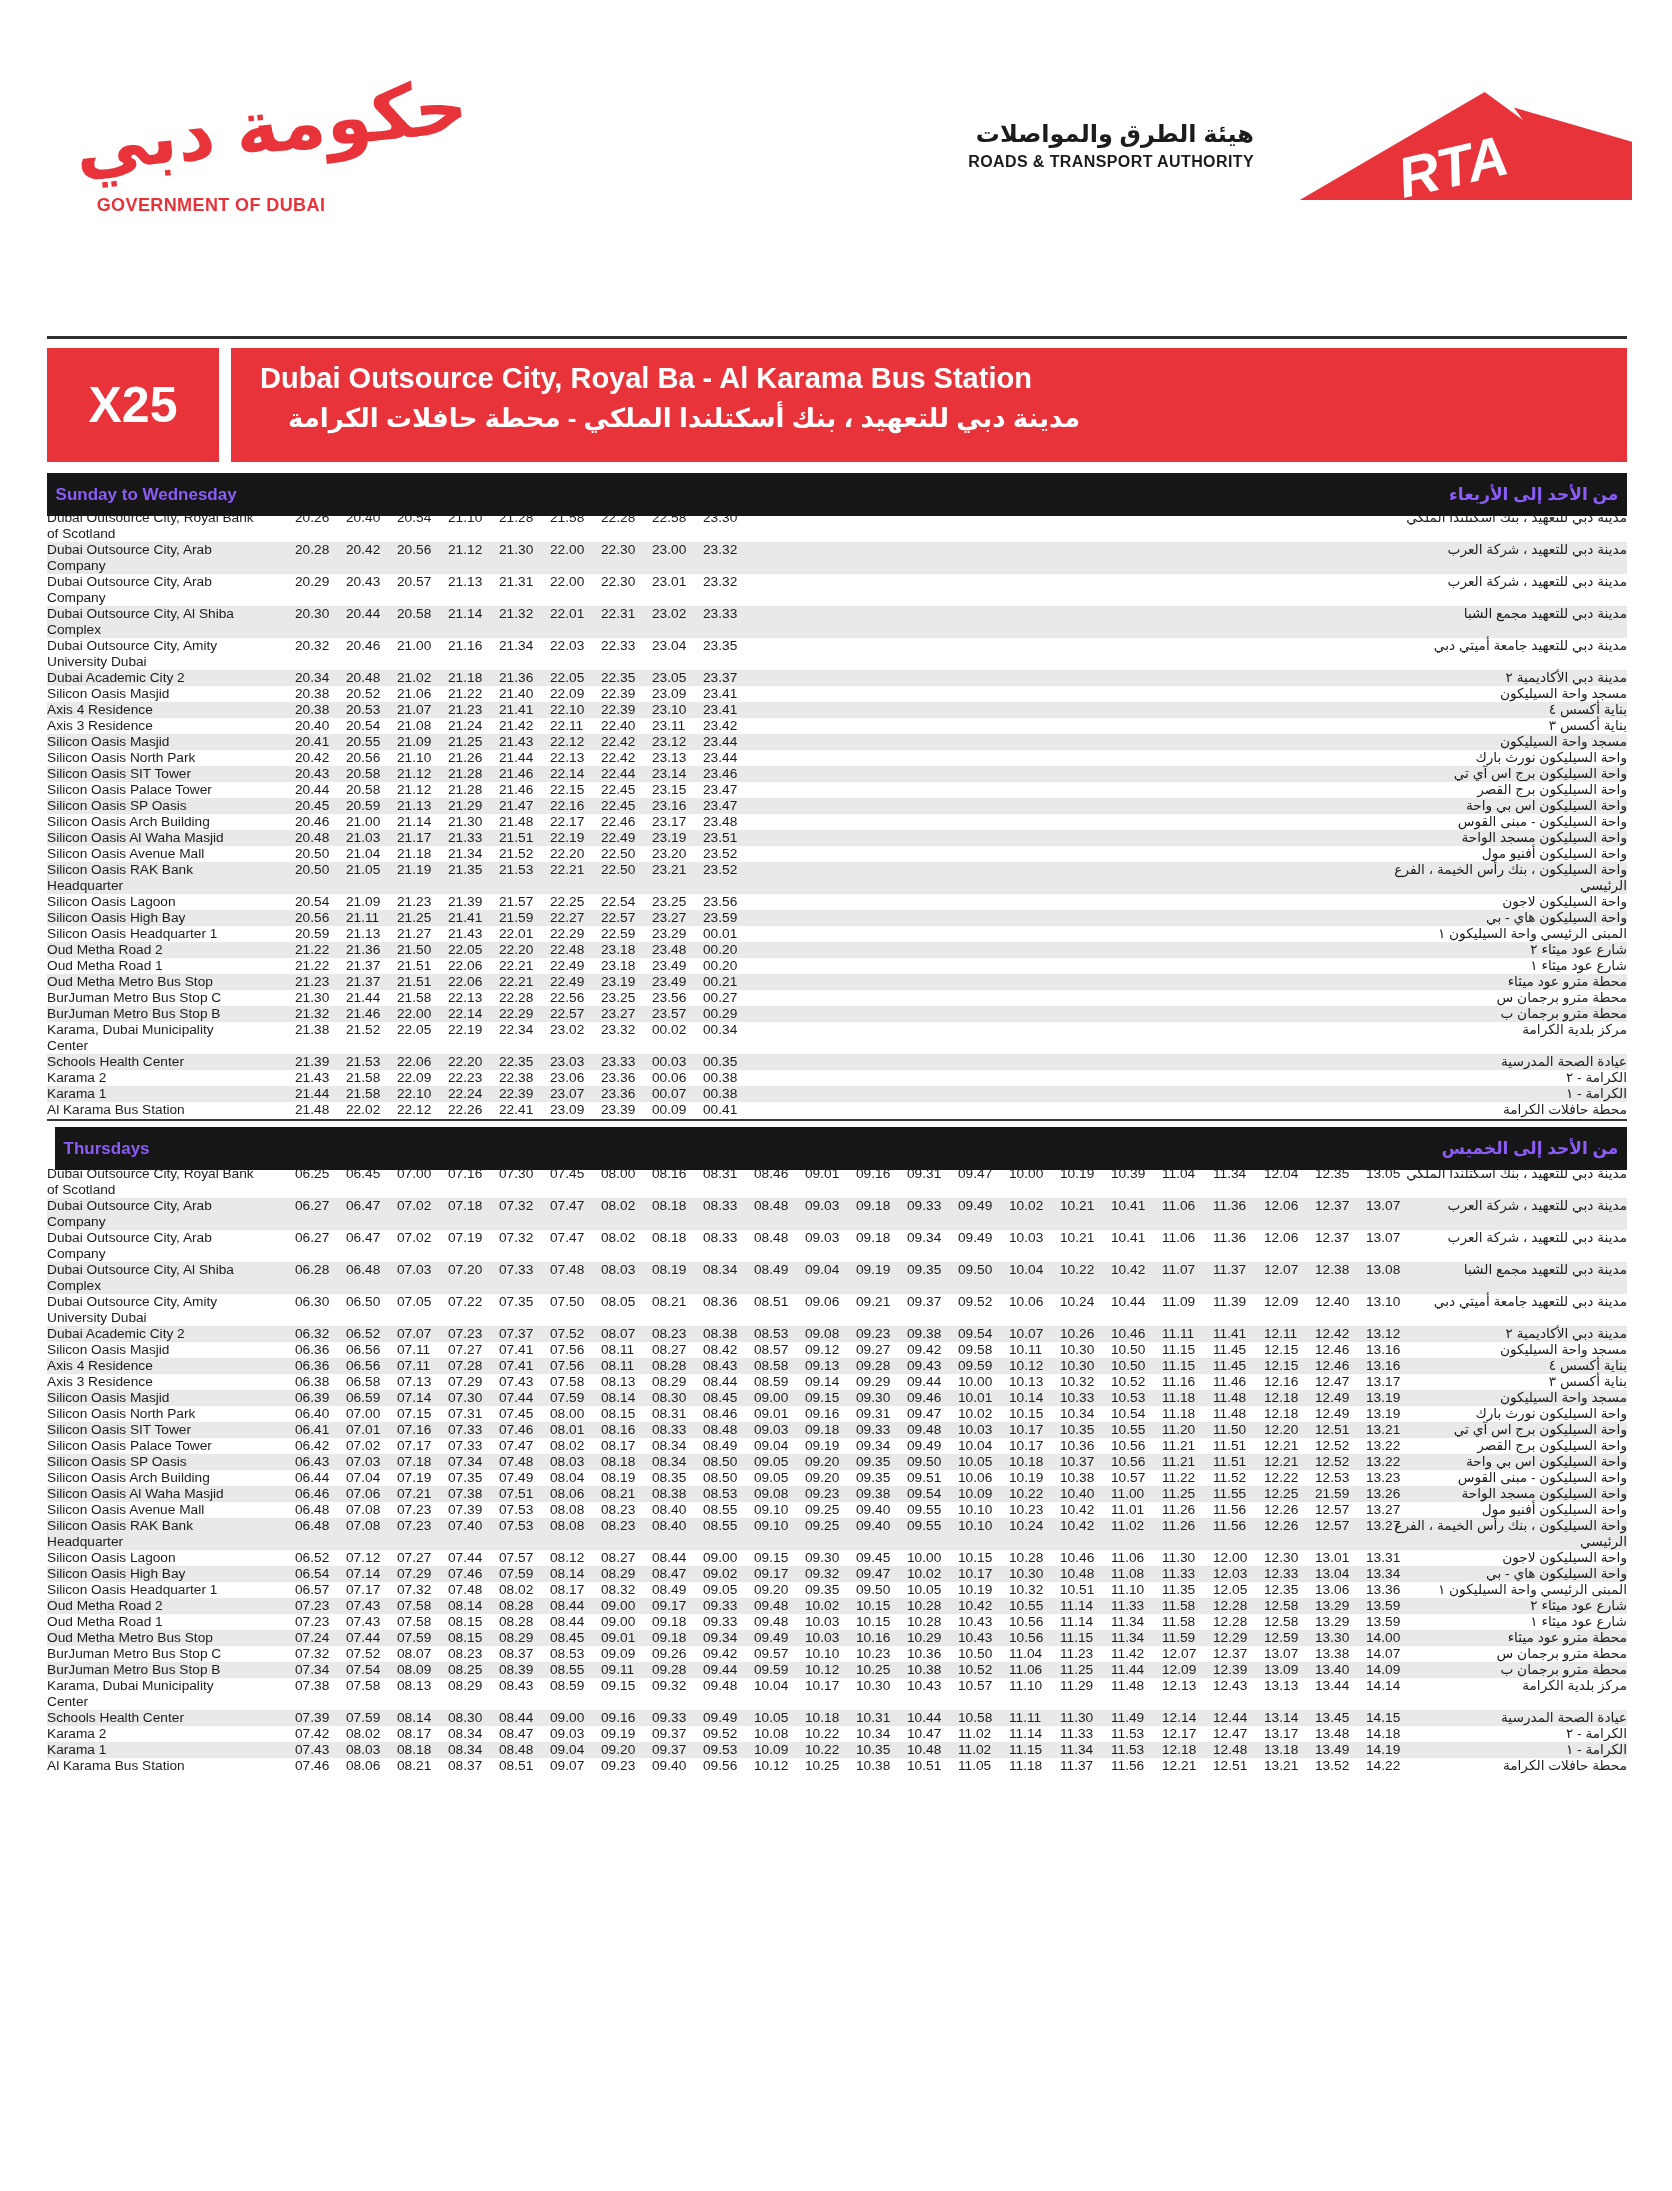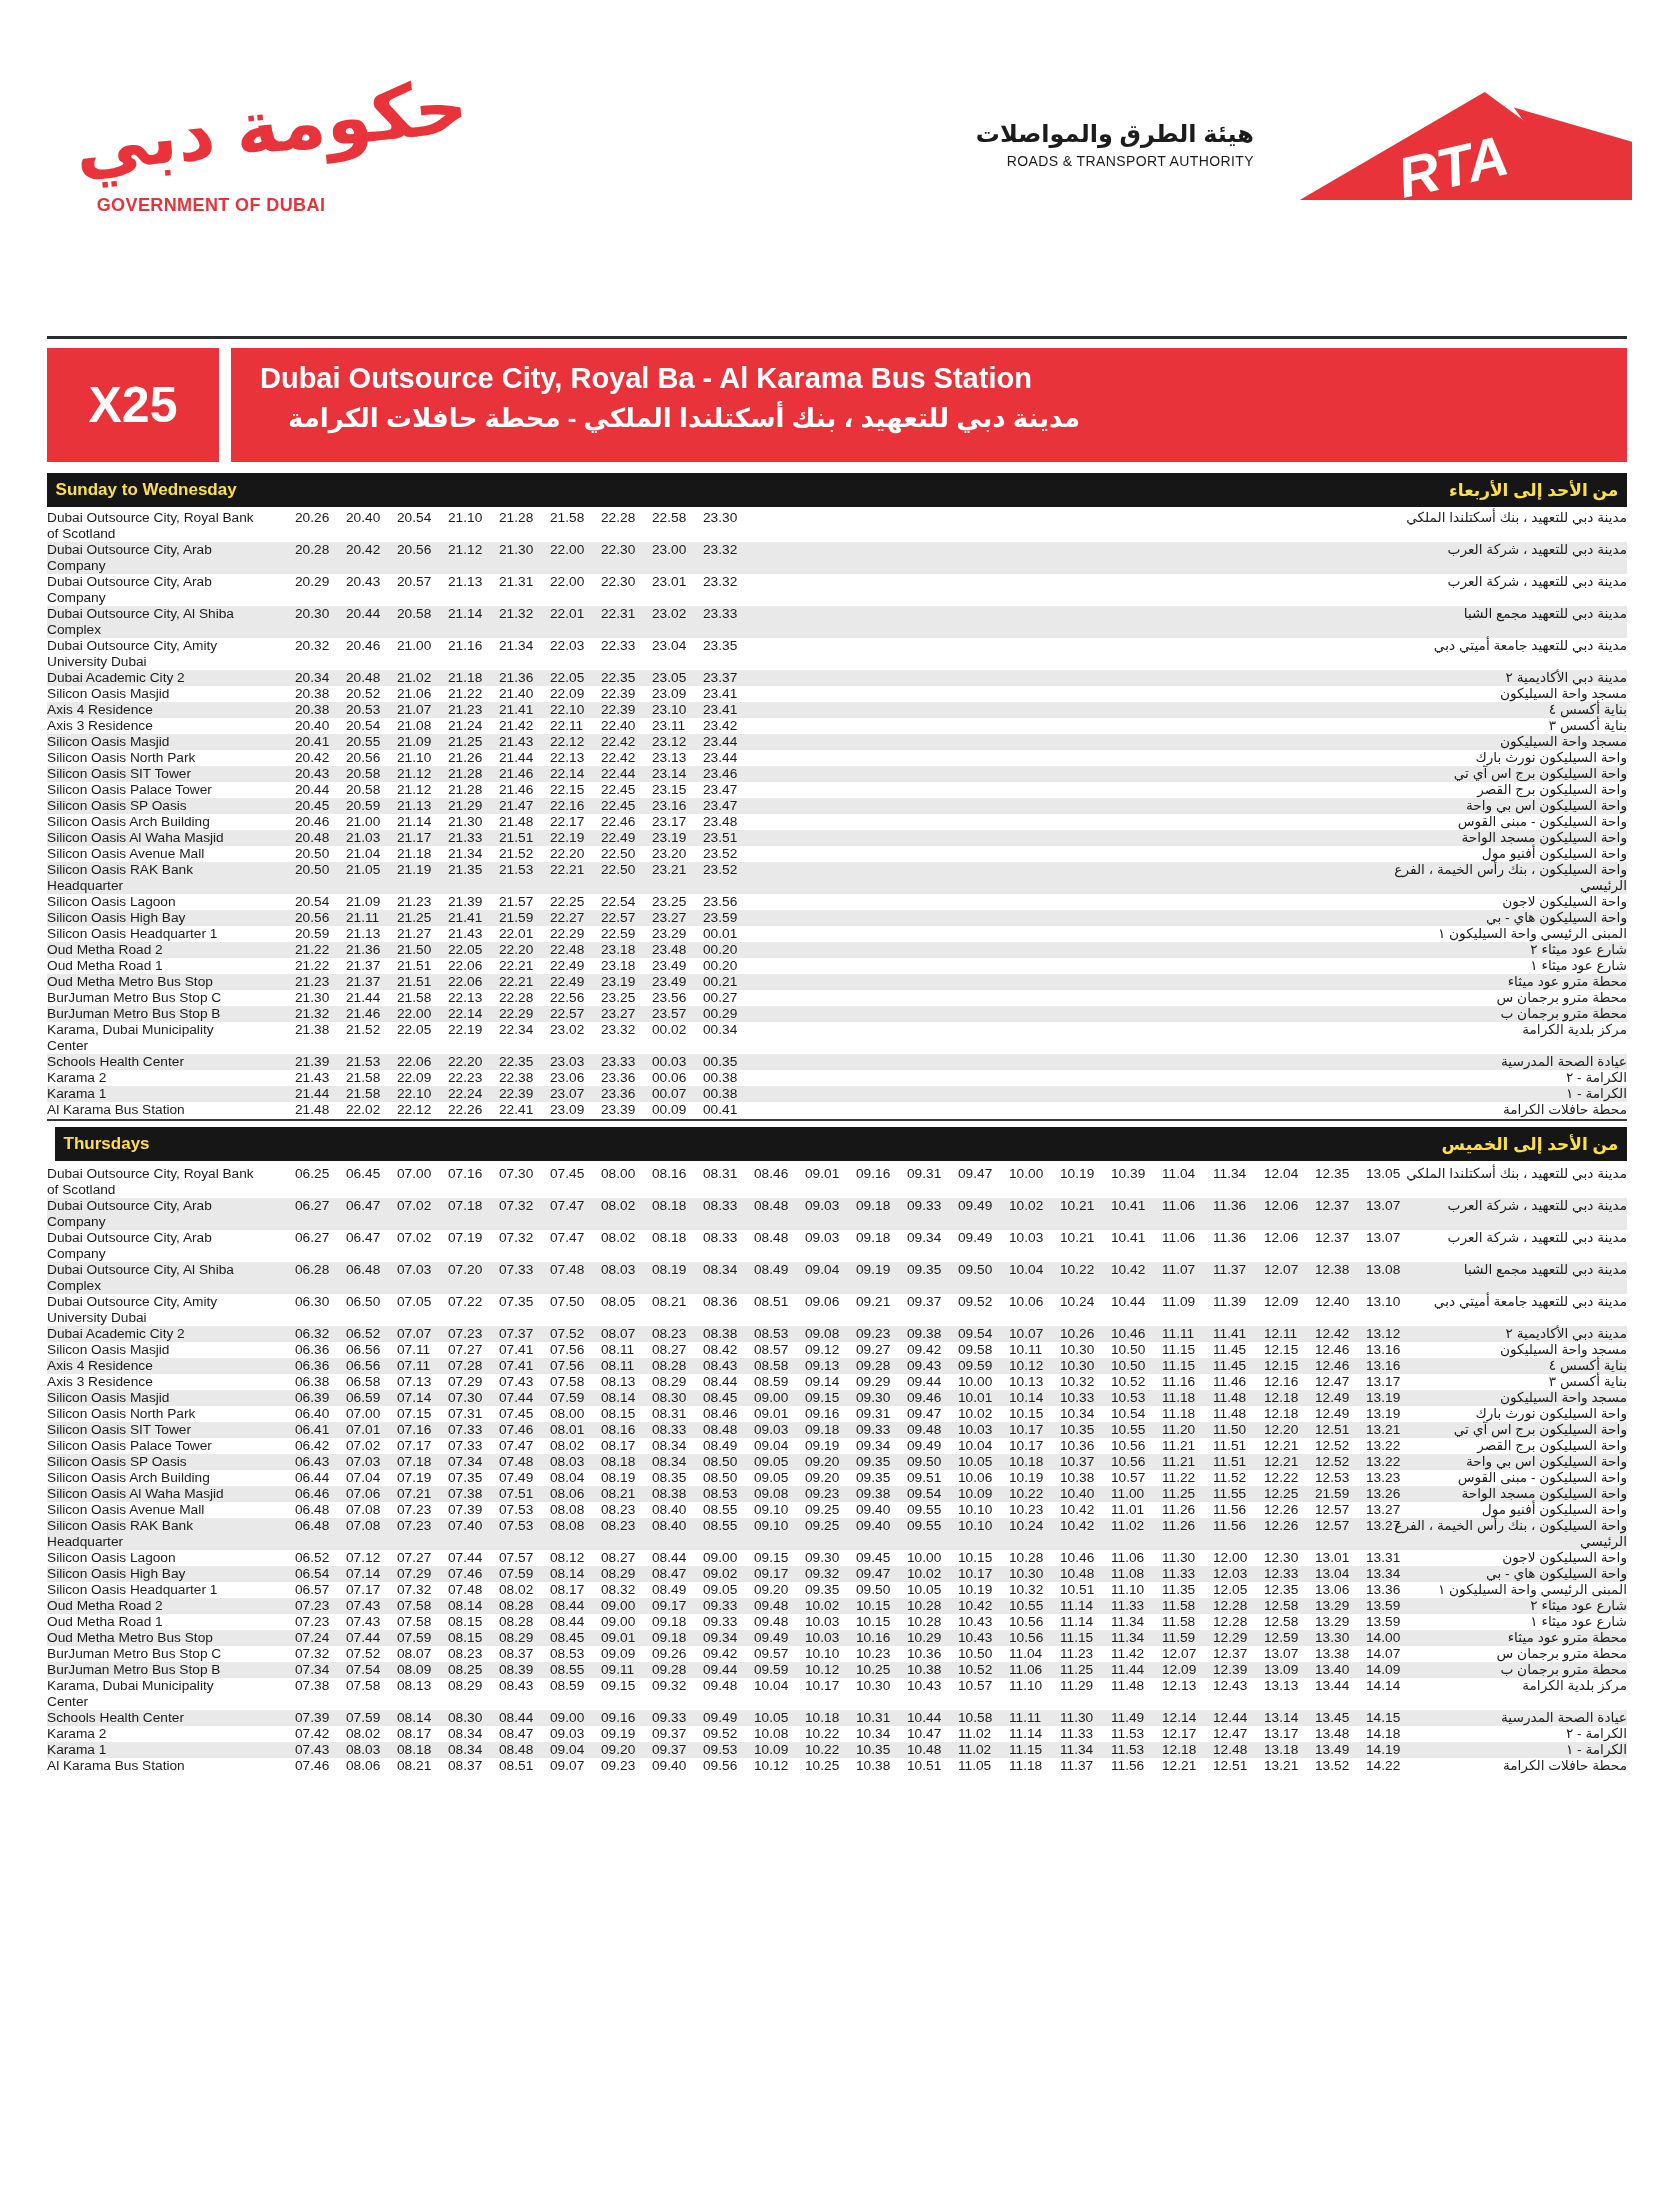--- a/index.html
+++ b/index.html
@@ -11,36 +11,36 @@
   *{margin:0;padding:0;box-sizing:border-box;}
   body{background:#888;font-family:"Liberation Sans","DejaVu Sans",sans-serif;color:var(--ink);}
   .page{position:relative;width:1673px;height:2192px;background:#ffffff;margin:0 auto;overflow:hidden;}
 
   
   .gov-logo{position:absolute;left:74px;top:92px;width:274px;text-align:center;color:var(--accent);}
   .gov-calligraphy{font-size:74px;line-height:1.1;font-weight:bold;transform:rotate(-6deg);white-space:nowrap;}
   .gov-label{margin-top:22px;font-size:18px;font-weight:bold;letter-spacing:0.4px;white-space:nowrap;}
   .rta-text{position:absolute;right:419px;top:120px;text-align:right;}
   .rta-ar{font-size:24px;font-weight:bold;letter-spacing:0.9px;}
-  .rta-en{font-size:14px;font-weight:normal;margin-top:5.1px;letter-spacing:0.4px;margin-left:8px;}
+  .rta-en{font-size:16px;font-weight:bold;margin-top:5.1px;letter-spacing:0.4px;margin-left:8px;}
   .rta-logo{position:absolute;right:41px;top:92px;width:334px;height:108px;}
 
   
   .rule-top{position:absolute;left:47px;right:46px;top:336px;height:2.6px;background:#2e2e2e;}
   .rule-mid{position:absolute;left:47px;right:46px;top:1119px;height:1.7px;background:#3a3a3a;}
 
   
   .route-code{position:absolute;left:47px;top:348px;width:172px;height:114px;background:var(--accent);
     color:#ffffff;font-size:50px;font-weight:bold;display:flex;align-items:center;justify-content:center;}
   .route-banner{position:absolute;left:231px;right:46px;top:348px;height:114px;background:var(--accent);color:#ffffff;}
   .route-title-en{font-size:29px;font-weight:bold;margin:13.7px 0 0 29px;}
   .route-title-ar{font-size:26px;font-weight:bold;margin:8.6px 0 0 57px;direction:rtl;text-align:center;width:fit-content;}
 
   
-  .section-bar{position:absolute;left:47px;right:46px;height:34px;background:var(--bar);color:#fde047;
+  .section-bar{position:absolute;left:47px;right:46px;height:43px;background:var(--bar);color:#8b5cf6;
     display:flex;justify-content:space-between;align-items:center;padding:0 8.6px;font-size:17px;font-weight:bold;}
   #bar-0{top:473px;}
   #bar-1{top:1127px;margin-left:8px;}
 
   
   .table{position:absolute;left:47px;right:46px;font-size:13.7px;line-height:16px;}
   #table-0{top:510px;}
   #table-1{top:1166px;}
   .row{position:relative;min-height:16px;}
   .row.h2{min-height:32px;}

